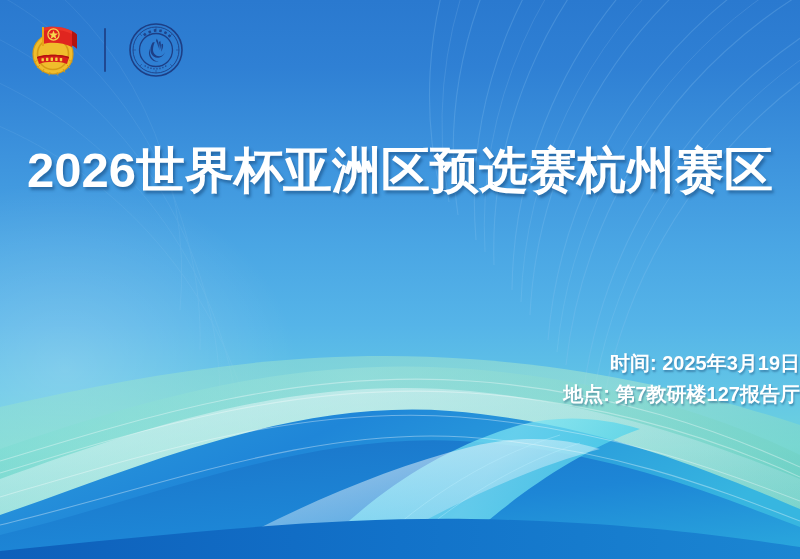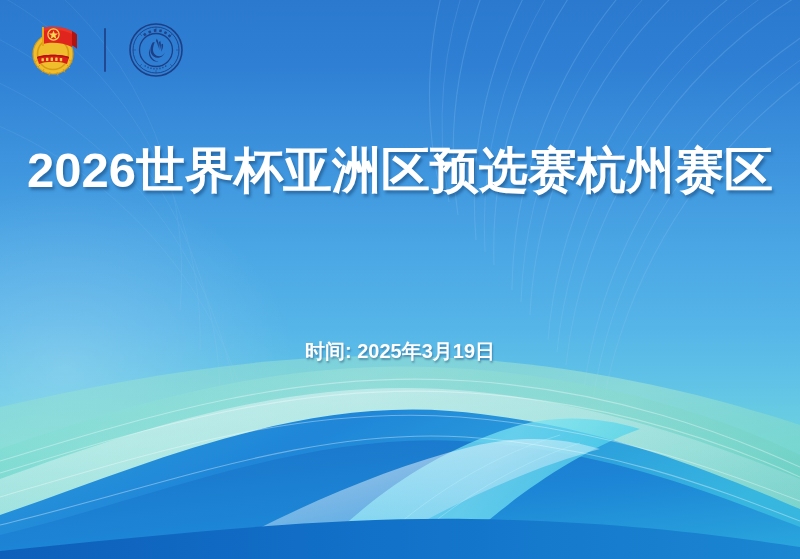--- a/index.html
+++ b/index.html
@@ -108,23 +108,23 @@
     line-height: 72px;
     letter-spacing: 0px;
     text-shadow: 2px 3px 3px rgba(14,56,102,.45);
     white-space: nowrap;
   }
   .title-line.line2 { font-size: 48px; }
 
   
   .detail-block {
     position: absolute;
-    top: 336px;
+    top: 348px;
     left: 0; right: 0;
-    text-align: center;
+    text-align: right;
     z-index: 4;
   }
   .detail-line {
     color: #ffffff;
     font-weight: bold;
     font-size: 20px;
     line-height: 31px;
     text-shadow: 1px 2px 2px rgba(14,56,102,.40);
     white-space: nowrap;
   }
@@ -335,15 +335,16 @@
       </svg>
     </div>
   </div>
 
   <div class="title-block">
     <div class="title-line line1">2026世界杯亚洲区预选赛杭州赛区</div>
   </div>
 
   <div class="detail-block">
     <div class="detail-line">时间: 2025年3月19日</div>
+    <div class="detail-line">地点: 第7教研楼127报告厅</div>
   </div>
 
 </div>
 
 </body></html>

